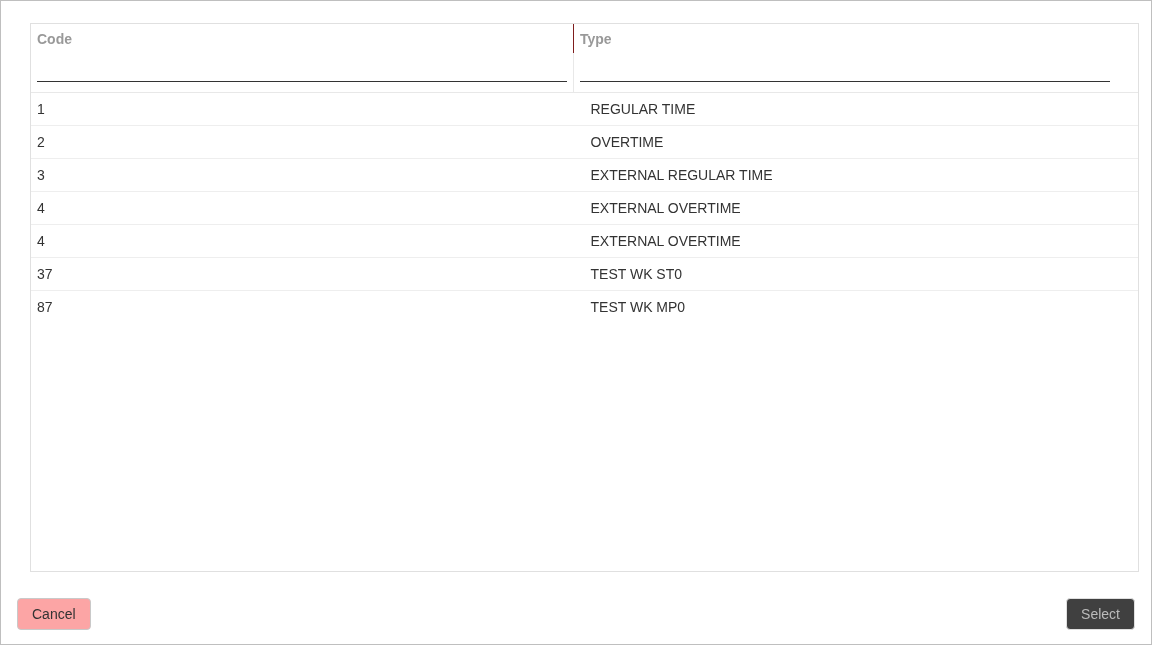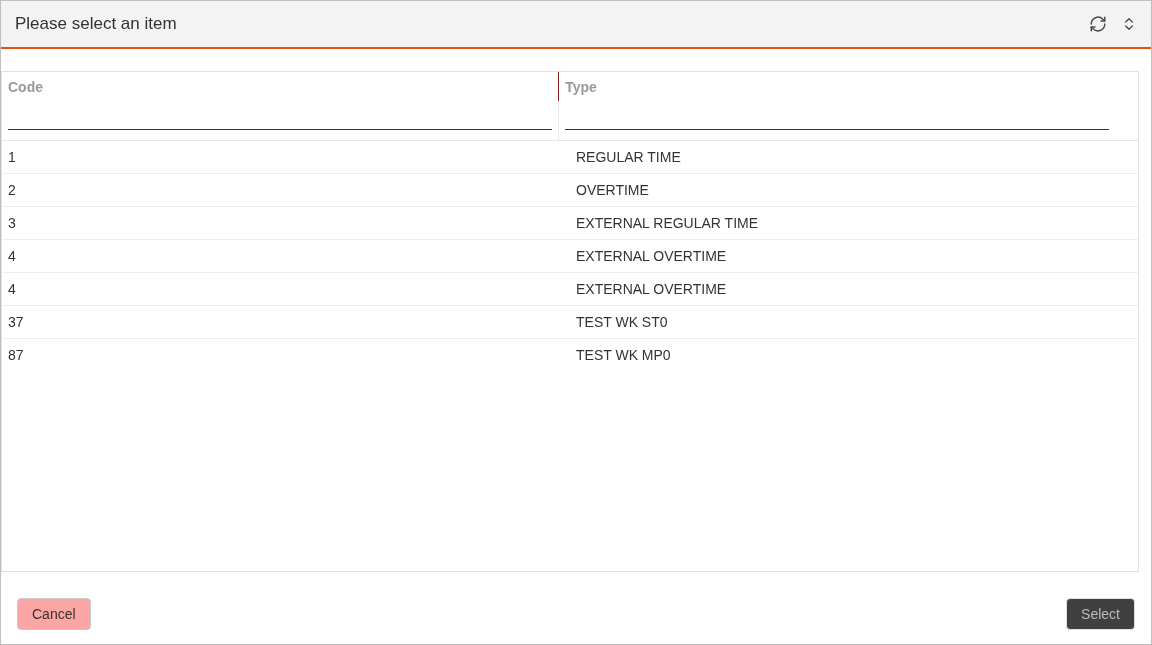--- a/index.html
+++ b/index.html
@@ -37,21 +37,21 @@
     gap: 14px;
   }
   .icon-btn {
     cursor: pointer;
     color: #4d4d4d;
     display: inline-flex;
     align-items: center;
   }
   .content {
     flex: 1;
-    padding: 22px 12px 12px 0;
+    padding: 22px 12px 12px 29px;
     display: flex;
     flex-direction: column;
     min-height: 0;
   }
   .table-wrapper {
     border: 1px solid #e0e0e0;
     flex: 1;
     display: flex;
     flex-direction: column;
     min-height: 0;
@@ -134,39 +134,20 @@
   
   .scroll-body::-webkit-scrollbar { width: 12px; }
   .scroll-body::-webkit-scrollbar-track { background: #fafafa; }
   .scroll-body::-webkit-scrollbar-thumb { background: #dcdcdc; }
 </style>
 </head>
 <body>
 
 <div class="dialog">
 
-  <div class="header">
-    <div class="header-title">Please select an item</div>
-    <div class="header-icons">
-      <span class="icon-btn">
-        <svg width="18" height="18" viewBox="0 0 24 24" fill="none" stroke="currentColor" stroke-width="2" stroke-linecap="round" stroke-linejoin="round">
-          <path d="M3 12a9 9 0 0 1 15.5-6.3L21 8"></path>
-          <path d="M21 3v5h-5"></path>
-          <path d="M21 12a9 9 0 0 1-15.5 6.3L3 16"></path>
-          <path d="M3 21v-5h5"></path>
-        </svg>
-      </span>
-      <span class="icon-btn">
-        <svg width="16" height="18" viewBox="0 0 24 24" fill="none" stroke="currentColor" stroke-width="2" stroke-linecap="round" stroke-linejoin="round">
-          <polyline points="7 9 12 4 17 9"></polyline>
-          <polyline points="7 15 12 20 17 15"></polyline>
-        </svg>
-      </span>
-    </div>
-  </div>
 
   <div class="content">
     <div class="table-wrapper">
 
       <table>
         <colgroup>
             <col class="col-code">
             <col class="col-type">
             <col class="col-pad">
           </colgroup>

